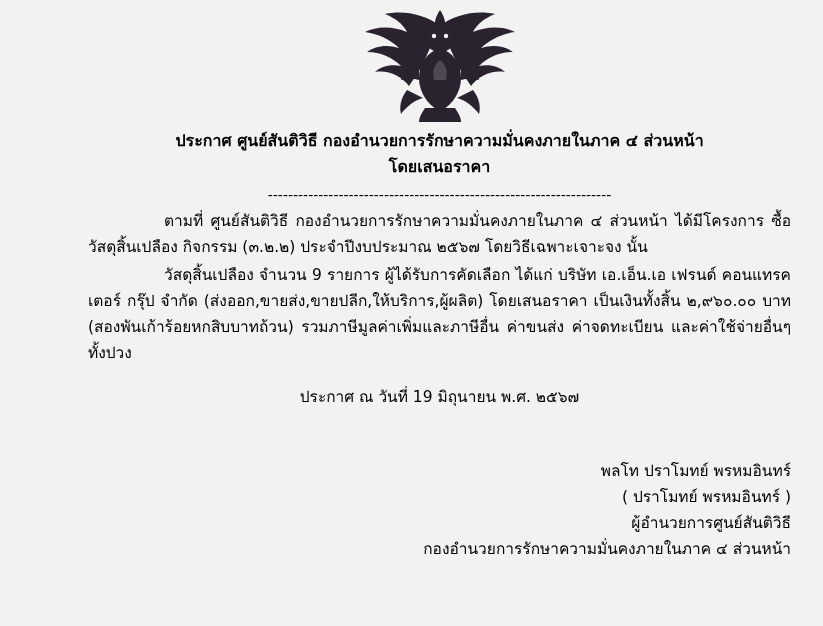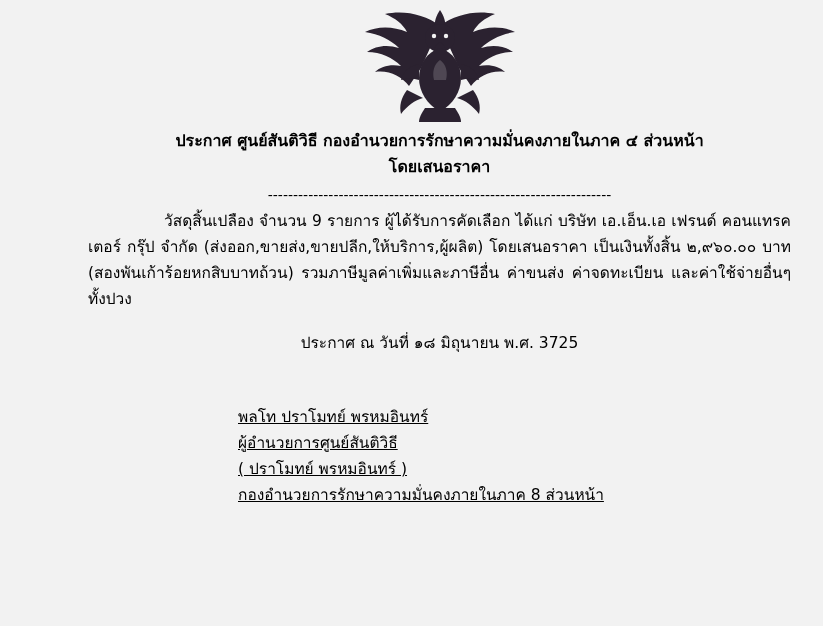--- a/index.html
+++ b/index.html
@@ -62,25 +62,24 @@
     width: 76px;
   }
   .date-line {
     text-align: center;
     font-size: 15.5px;
     line-height: 26px;
     margin-top: 18px;
   }
   .signature-block {
     margin-top: 48px;
-    text-align: left;
+    text-align: right;
     font-size: 15.5px;
     line-height: 26px;
     padding-left: 150px;
-    text-decoration: underline;
   }
   .signature-block div {
     display: block;
   }
 </style>
 </head>
 <body>
 
 <div class="page">
 
@@ -114,25 +113,26 @@
     </svg>
   </div>
 
   <div class="heading">
     <span class="line">ประกาศ ศูนย์สันติวิธี กองอำนวยการรักษาความมั่นคงภายในภาค ๔ ส่วนหน้า</span>
     <span class="line">โดยเสนอราคา</span>
   </div>
 
   <div class="divider">--------------------------------------------------------------------</div>
 
+  <p class="body-para"><span class="indent"></span><span>ตามที่ ศูนย์สันติวิธี กองอำนวยการรักษาความมั่นคงภายในภาค ๔ ส่วนหน้า ได้มีโครงการ ซื้อวัสดุสิ้นเปลือง กิจกรรม (๓.๒.๒) ประจำปีงบประมาณ ๒๕๖๗ โดยวิธีเฉพาะเจาะจง  นั้น</span></p>
 
   <p class="body-para"><span class="indent"></span><span>วัสดุสิ้นเปลือง จำนวน 9 รายการ ผู้ได้รับการคัดเลือก ได้แก่ บริษัท เอ.เอ็น.เอ เฟรนด์ คอนแทรคเตอร์ กรุ๊ป จำกัด (ส่งออก,ขายส่ง,ขายปลีก,ให้บริการ,ผู้ผลิต) โดยเสนอราคา เป็นเงินทั้งสิ้น ๒,๙๖๐.๐๐ บาท (สองพันเก้าร้อยหกสิบบาทถ้วน) รวมภาษีมูลค่าเพิ่มและภาษีอื่น ค่าขนส่ง ค่าจดทะเบียน และค่าใช้จ่ายอื่นๆ ทั้งปวง</span></p>
 
-  <div class="date-line">ประกาศ ณ วันที่  ๑๘ มิถุนายน พ.ศ. 3725</div>
+  <div class="date-line">ประกาศ ณ วันที่  19 มิถุนายน พ.ศ. ๒๕๖๗</div>
 
   <div class="signature-block">
     <div>พลโท  ปราโมทย์ พรหมอินทร์</div>
+    <div>( ปราโมทย์  พรหมอินทร์ )</div>
     <div>ผู้อำนวยการศูนย์สันติวิธี</div>
-    <div>( ปราโมทย์  พรหมอินทร์ )</div>
-    <div>กองอำนวยการรักษาความมั่นคงภายในภาค 8 ส่วนหน้า</div>
+    <div>กองอำนวยการรักษาความมั่นคงภายในภาค ๔ ส่วนหน้า</div>
   </div>
 
 </div>
 
 </body></html>

